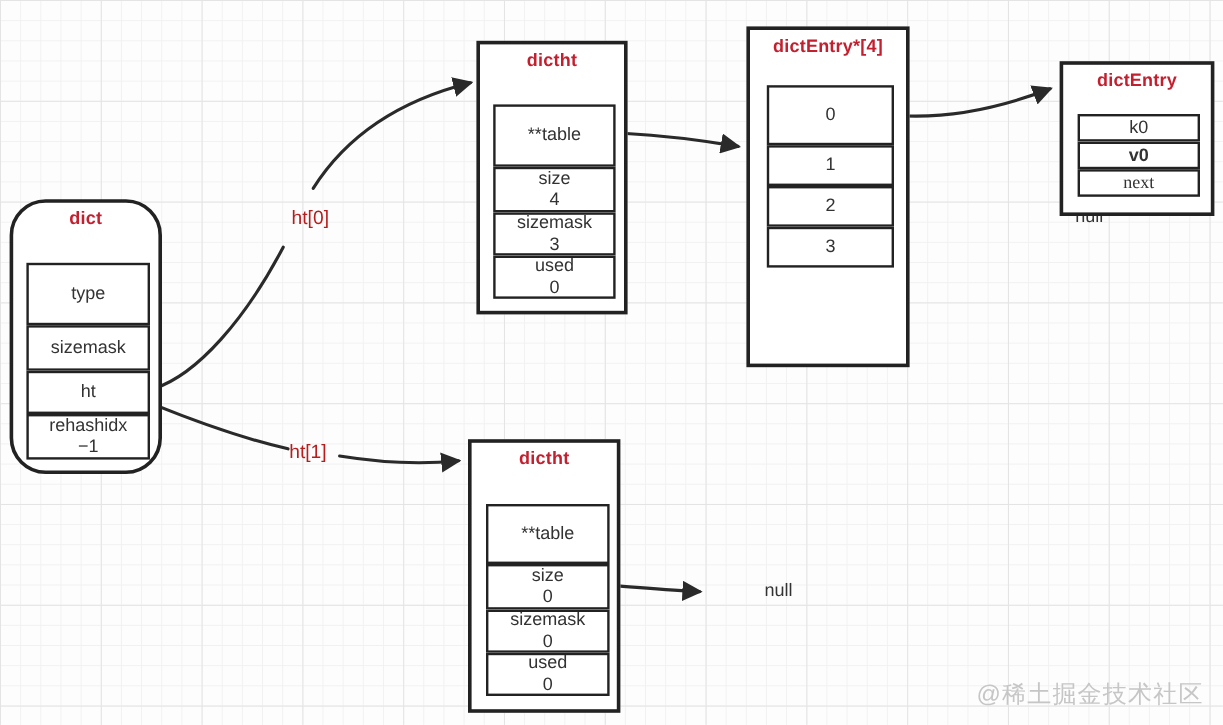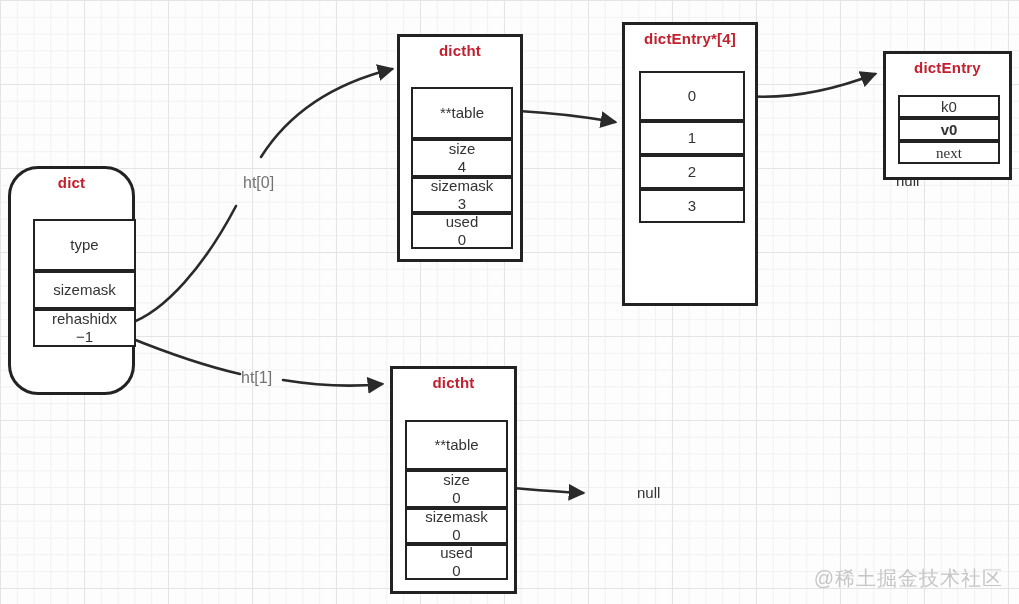--- a/index.html
+++ b/index.html
@@ -22,21 +22,21 @@
     position:absolute;top:5px;left:0;width:100%;text-align:center;
     font-weight:bold;font-size:15px;color:#c41f2e;letter-spacing:.2px;
   }
   .rows{position:absolute;}
   .row{
     border:2px solid #222;background:#fff;box-sizing:border-box;
     display:flex;flex-direction:column;align-items:center;justify-content:center;
     font-size:15px;color:#333;line-height:18px;text-align:center;
   }
   .edge-label{
-    position:absolute;font-size:16px;color:#737373;z-index:3;line-height:20px;
+    position:absolute;font-size:16px;color:#b91c1c;z-index:3;line-height:20px;
   }
   .free-label{
     position:absolute;font-size:15px;color:#333;z-index:3;line-height:20px;
   }
   .hidden-null{
     position:absolute;font-size:15px;color:#333;z-index:1;line-height:20px;
   }
   #arrows{position:absolute;left:0;top:0;z-index:1;}
   .watermark{
     position:absolute;right:16px;bottom:12px;font-size:20px;color:#c6c6c6;
@@ -60,26 +60,29 @@
     <path d="M 519 111 C 556 113, 586 117, 615 122" marker-end="url(#ah)"></path>
     <path d="M 744 96 C 792 100, 836 89, 875 74" marker-end="url(#ah)"></path>
     <path d="M 511 488 C 538 490, 561 492, 583 493" marker-end="url(#ah)"></path>
   </g>
 </svg>
 
 <div class="hidden-null" style="left:896px;top:171px;">null</div>
 
 <div class="node" style="left:8px;top:166px;width:127px;height:229px;border-radius:30px;">
   <div class="node-title">dict</div>
-  <div class="rows" style="left:22px;top:50px;width:103px;">
+  <div class="rows" style="left:11px;top:50px;width:103px;">
     <div class="row" style="height:52px;">
       <span>type</span>
     </div>
     <div class="row" style="height:38px;">
       <span>sizemask</span>
+    </div>
+    <div class="row" style="height:36px;">
+      <span>ht</span>
     </div>
     <div class="row" style="height:38px;">
       <span>rehashidx</span>
       <span>−1</span>
     </div>
   </div>
 </div>
 
 <div class="node" style="left:397px;top:34px;width:126px;height:228px;">
   <div class="node-title">dictht</div>

